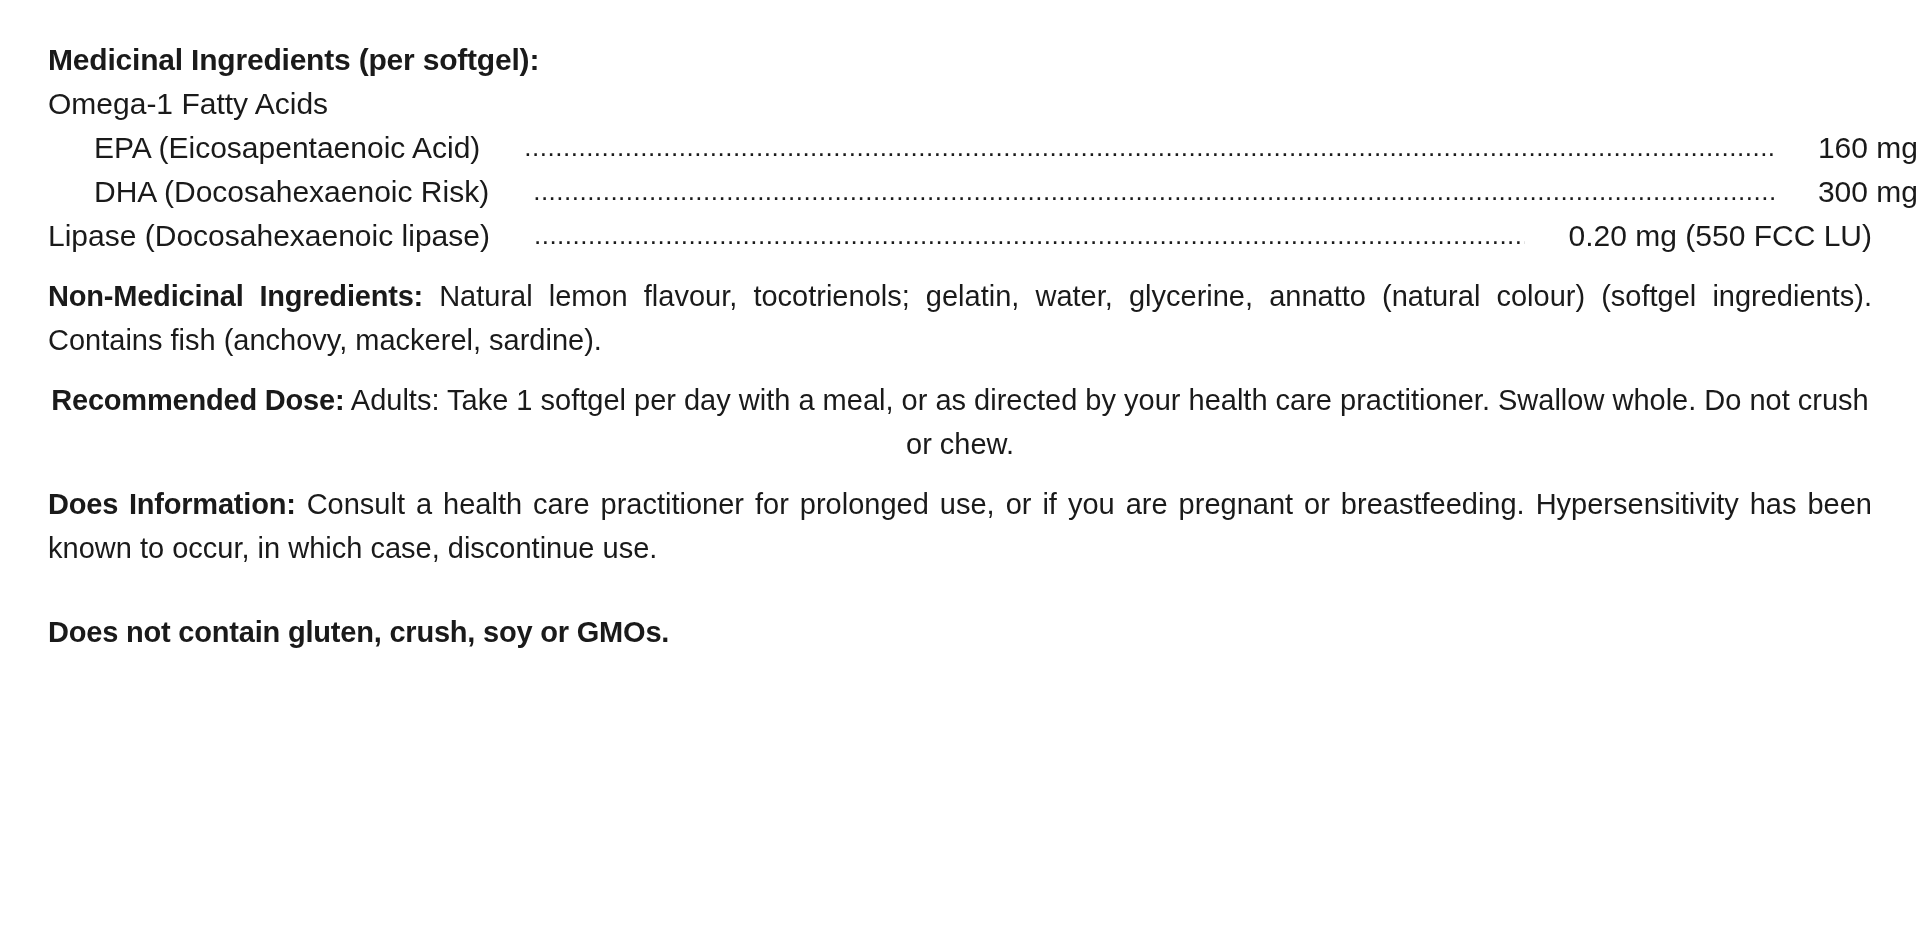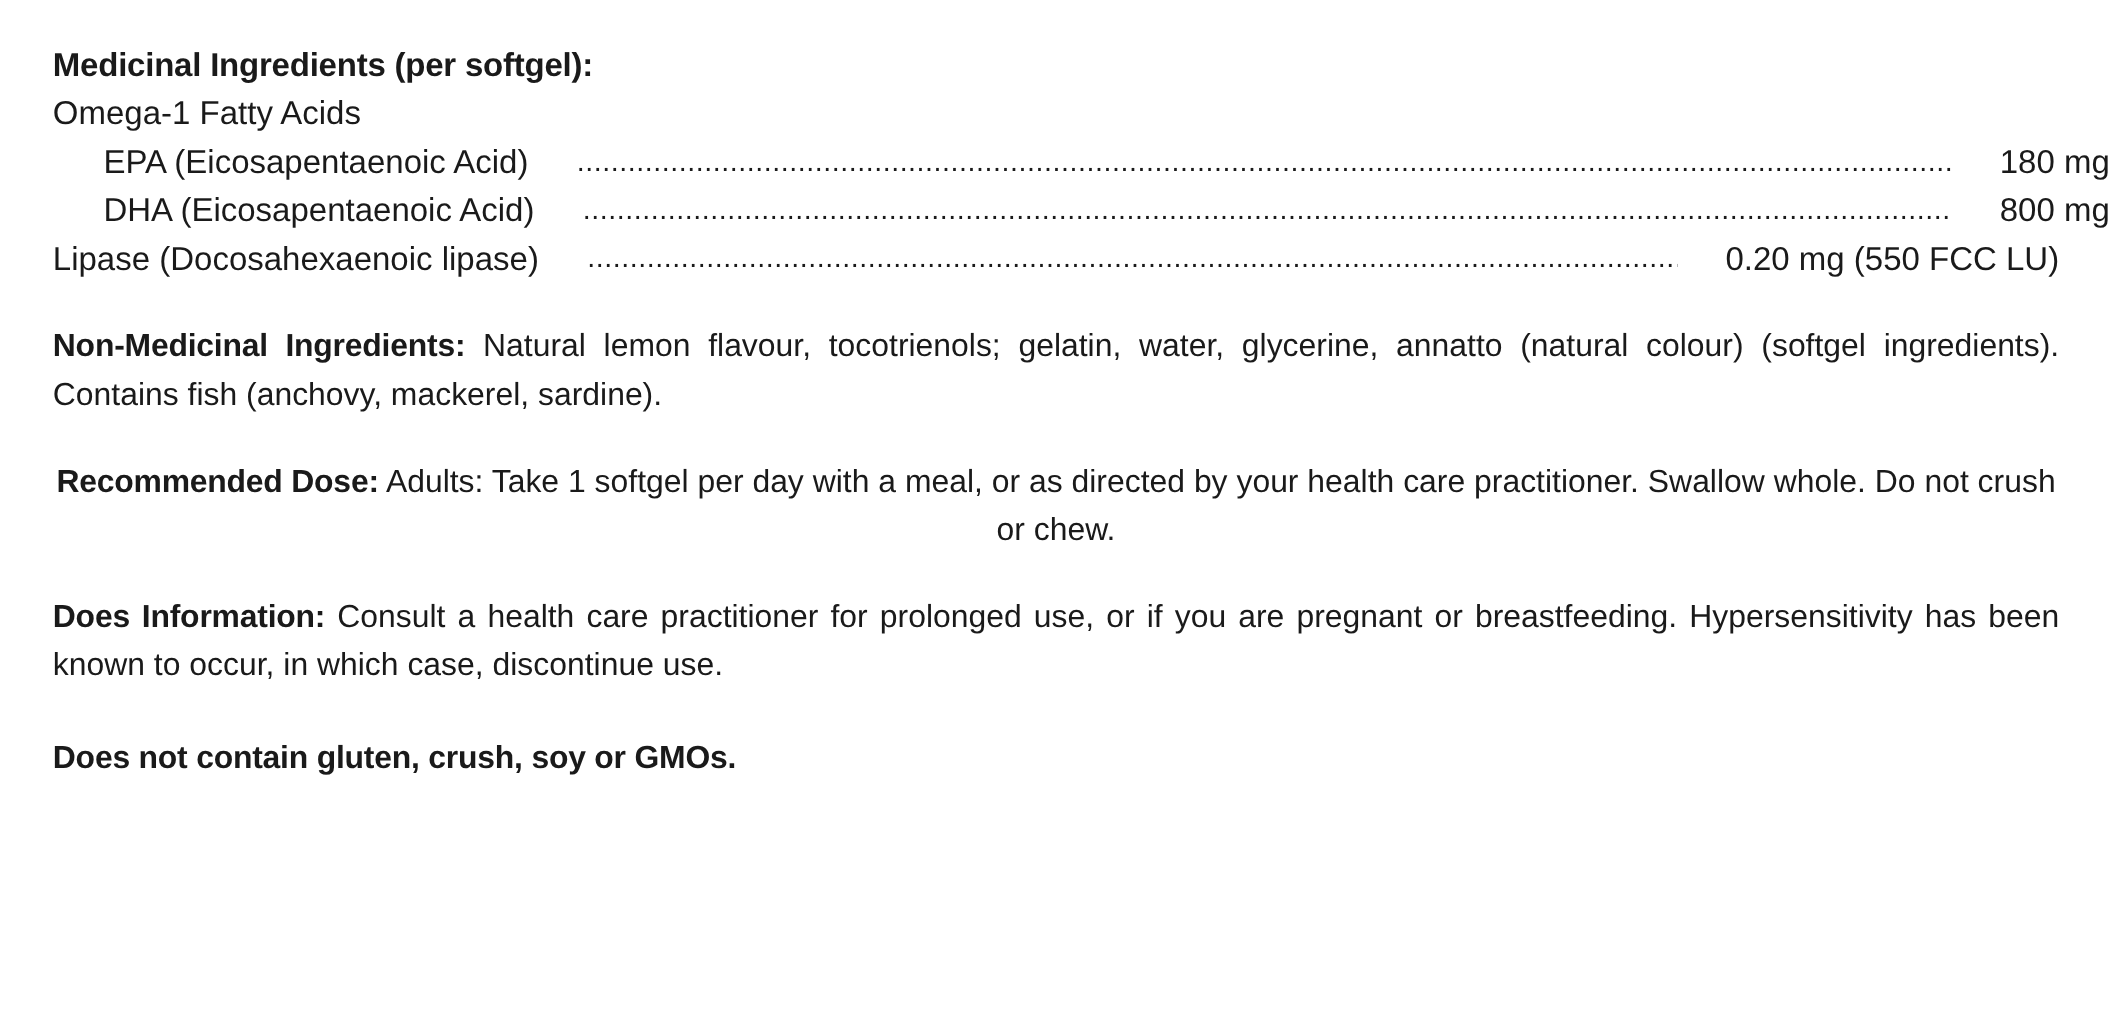--- a/index.html
+++ b/index.html
@@ -56,21 +56,21 @@
     color: #1a1a1a;
   }
   .dot-row .amount {
     flex: 0 0 auto;
   }
 
   .para {
     font-size: 29px;
     line-height: 1.5;
     text-align: justify;
-    margin-top: 36px;
+    margin-top: 17px;
     color: #1a1a1a;
   }
   .para b {
     font-weight: bold;
     letter-spacing: -0.2px;
   }
   .para.nojustify {
     text-align: center;
   }
   .footer-note {
@@ -86,27 +86,27 @@
 
 <div class="label-panel">
 
   <div class="ingredients-block">
     <div class="heading-bold">Medicinal Ingredients (per softgel):</div>
     <div class="plain-line">Omega-1 Fatty Acids</div>
 
     <div class="dot-row indent">
       <span class="name">EPA (Eicosapentaenoic Acid)</span>
       <span class="leader">................................................................................................................................................................................................................................................................................................</span>
-      <span class="amount">180 mg</span>
+      <span class="amount">160 mg</span>
     </div>
 
     <div class="dot-row indent">
-      <span class="name">DHA (Eicosapentaenoic Acid)</span>
+      <span class="name">DHA (Docosahexaenoic Risk)</span>
       <span class="leader">................................................................................................................................................................................................................................................................................................</span>
-      <span class="amount"> 800 mg</span>
+      <span class="amount"> 300 mg</span>
     </div>
 
     <div class="dot-row">
       <span class="name">Lipase (Docosahexaenoic lipase)</span>
       <span class="leader">................................................................................................................................................................................................................................................................................................</span>
       <span class="amount">0.20 mg (550 FCC LU)</span>
     </div>
   </div>
 
   <div class="para">

